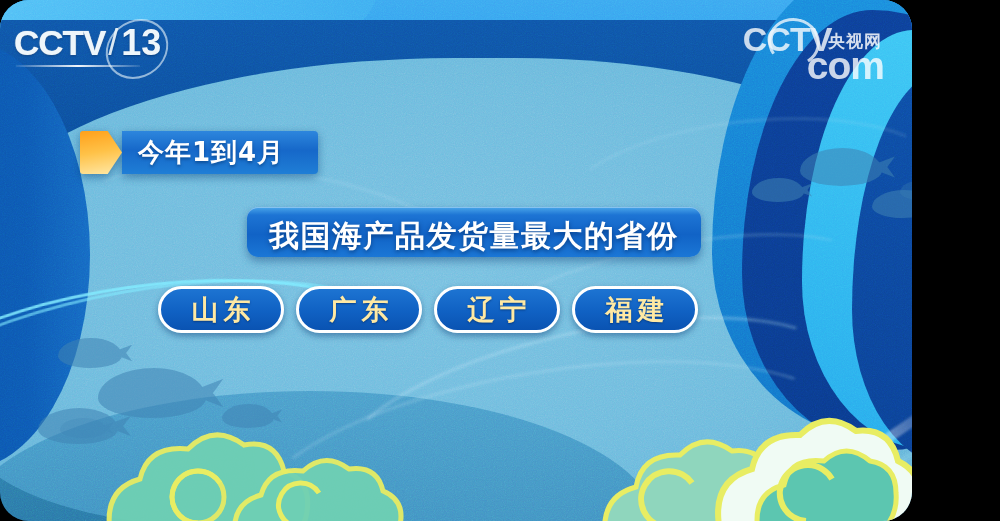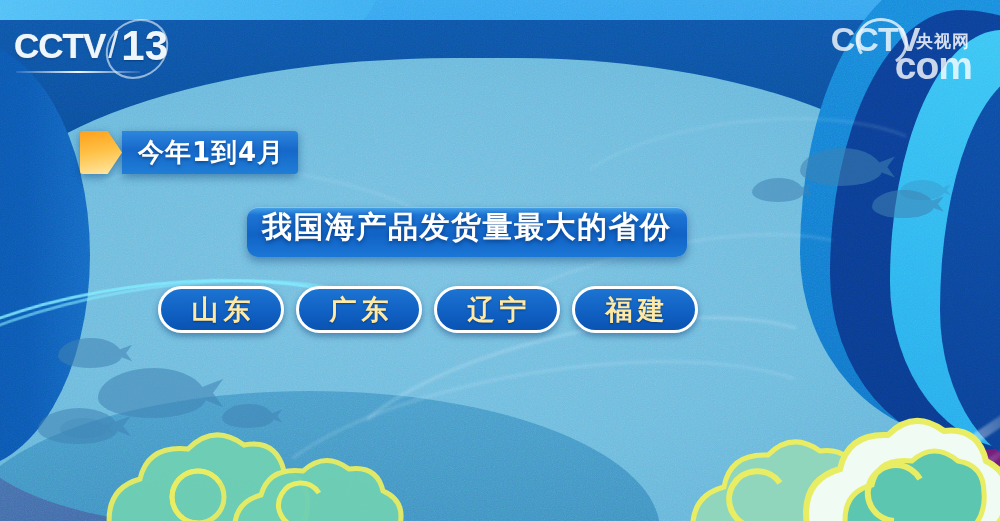--- a/index.html
+++ b/index.html
@@ -1,20 +1,21 @@
 <!DOCTYPE html>
 <html><head>
 <meta charset="utf-8">
 <style>
   html,body{margin:0;padding:0;background:#000;}
   body{font-family:"Liberation Sans","DejaVu Sans",sans-serif;}
 
   #stage{
-    position:relative;width:1000px;height:521px;overflow:hidden;
-    background:#701a75;
+    position:relative;width:912px;height:521px;overflow:hidden;
+    background:#0c4a6e;
+    border-radius:29px;
   }
 
   
   .layer{position:absolute;pointer-events:none;}
 
   
   .sky{
     left:0;top:0;width:1000px;height:130px;
     background:linear-gradient(180deg,#3ba7f0 0%,#2e9bed 60%,#2b93e8 100%);
   }
@@ -111,21 +112,21 @@
     font-family:"Liberation Sans",sans-serif;
     font-size:35px;font-weight:bold;letter-spacing:-1px;
     color:#eef6fb;
     text-shadow:0 1px 2px rgba(0,40,90,.55), 0 0 1px #fff;
   }
   .cctv-slash{
     font-size:36px;color:#dce9f3;font-weight:300;margin:0 -2px;
     text-shadow:0 1px 2px rgba(0,40,90,.5);
   }
   .cctv-num{
-    font-size:42px;font-weight:bold;color:#eef6fb;letter-spacing:0px;
+    font-size:36px;font-weight:bold;color:#eef6fb;letter-spacing:0px;
     text-shadow:0 1px 2px rgba(0,40,90,.55);
   }
   .cctv-oval{
     position:absolute;left:92px;top:-3px;width:58px;height:56px;
     border:2px solid rgba(235,246,252,.6);border-radius:50%;
     transform:skewX(-8deg);
   }
   .cctv-underline{
     width:124px;height:2px;margin-top:1px;margin-left:2px;
     background:linear-gradient(90deg,rgba(255,255,255,.1),rgba(255,255,255,.95),rgba(255,255,255,.1));
@@ -164,32 +165,32 @@
     filter:drop-shadow(0 3px 5px rgba(0,50,110,.45));
   }
   .tag-marker{
     width:42px;height:43px;
     background:linear-gradient(170deg,#ffa01a 0%,#ffc248 48%,#ffe9a8 100%);
     clip-path:polygon(0 0,66% 0,100% 50%,66% 100%,0 100%);
     border-radius:3px 0 0 3px;
   }
   .tag-body{
     background:linear-gradient(180deg,#2d86dd 0%,#1668c9 45%,#1f7ed6 100%);
-    padding:0 14px 0 16px;display:flex;align-items:center;border-radius:0 4px 4px 0;
+    padding:0 34px 0 16px;display:flex;align-items:center;border-radius:0 4px 4px 0;
   }
   .tag-text{
     font-family:"DejaVu Sans",sans-serif;
     font-size:26px;font-weight:bold;color:#ffffff;letter-spacing:1px;
     text-shadow:0 2px 3px rgba(0,45,100,.5);
   }
 
   
   #headline{
     position:absolute;left:247px;top:207px;height:50px;
-    display:flex;align-items:flex-start;padding:0 15px;
+    display:flex;align-items:flex-end;padding:0 22px;
     border-radius:11px;
     background:linear-gradient(180deg,#4aa7ea 0%,#1d74d4 16%,#1163c6 55%,#1b77d6 100%);
     box-shadow:0 4px 9px rgba(0,45,105,.4), inset 0 1px 0 rgba(255,255,255,.35);
   }
   .headline-text{
     font-family:"DejaVu Sans",sans-serif;
     font-size:30px;font-weight:bold;color:#fff;letter-spacing:1.5px;
     text-shadow:0 2px 4px rgba(0,40,95,.6);
   }
 

